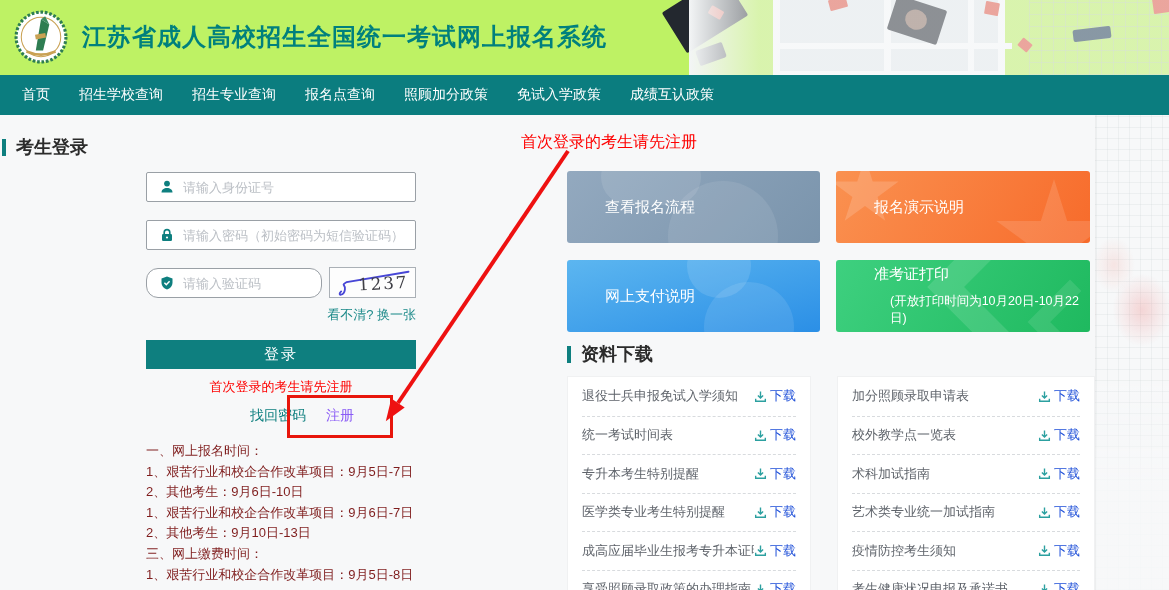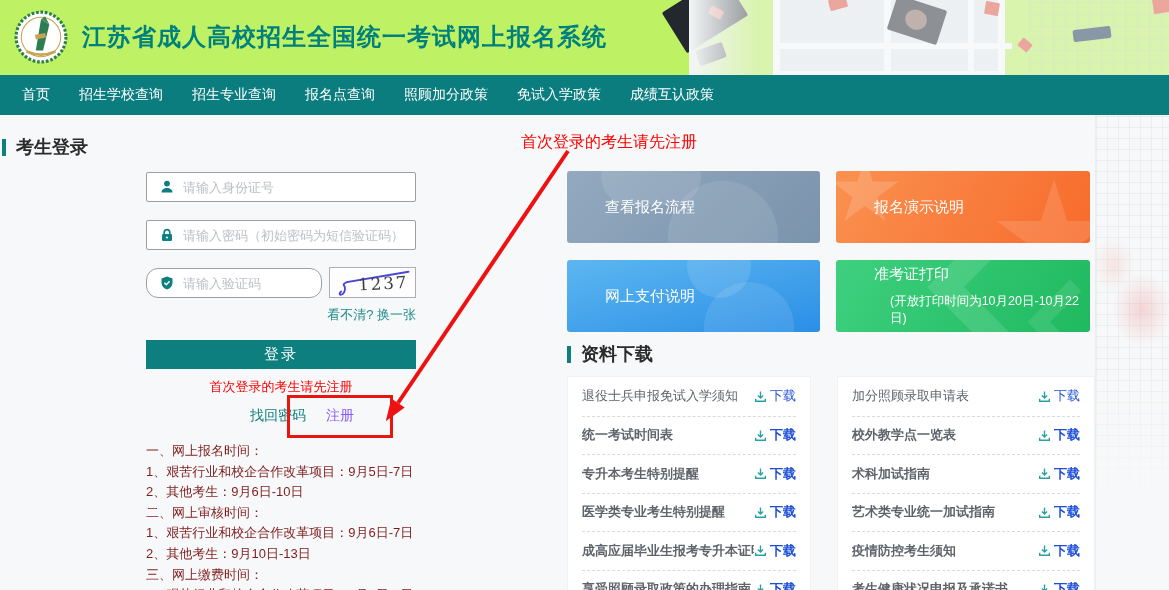--- a/index.html
+++ b/index.html
@@ -106,21 +106,21 @@
     transform:rotate(45deg); right:30px; top:-28px; }
   .tile.green .d2 { width:60px; height:60px; border:16px solid rgba(255,255,255,.10); border-right:none; border-top:none;
     transform:rotate(45deg); right:-10px; bottom:-20px; }
 
   
   .dl-cols { position:absolute; left:567px; top:261px; display:flex; gap:26px; }
   .dl-card { background:#fff; border:1px solid #f0f1f2; padding:0 14px; }
   .dl-card.c1 { width:244px; }
   .dl-card.c2 { width:258px; }
   .dl-row { height:38.5px; display:flex; align-items:center; justify-content:space-between; }
-  .dl-row + .dl-row { border-top:1px dashed #d8dbde;font-weight:bold; }
+  .dl-row + .dl-row { border-top:1px dashed #d8dbde; }
   .dl-label { font-size:13px; color:#5f646b; white-space:nowrap; overflow:hidden; }
   .dl-link { display:flex; align-items:center; gap:3px; font-size:13px; color:#1d4ed8; text-decoration:none; cursor:pointer; flex:0 0 auto; }
 </style>
 </head>
 <body>
 
 <div class="page">
 
   <header class="site-header">
     <div class="photo">
@@ -219,21 +219,20 @@
         <div class="register-box"></div>
       </div>
       <div class="schedule">
 
           <div class="sched-line">一、网上报名时间：</div>
 
           <div class="sched-line">1、艰苦行业和校企合作改革项目：9月5日-7日</div>
 
           <div class="sched-line">2、其他考生：9月6日-10日</div>
 
-          <div class="sched-line">二、网上审核时间：</div>
 
           <div class="sched-line">1、艰苦行业和校企合作改革项目：9月6日-7日</div>
 
           <div class="sched-line">2、其他考生：9月10日-13日</div>
 
           <div class="sched-line">三、网上缴费时间：</div>
 
           <div class="sched-line">1、艰苦行业和校企合作改革项目：9月5日-8日</div>
         </div>
     </div>

